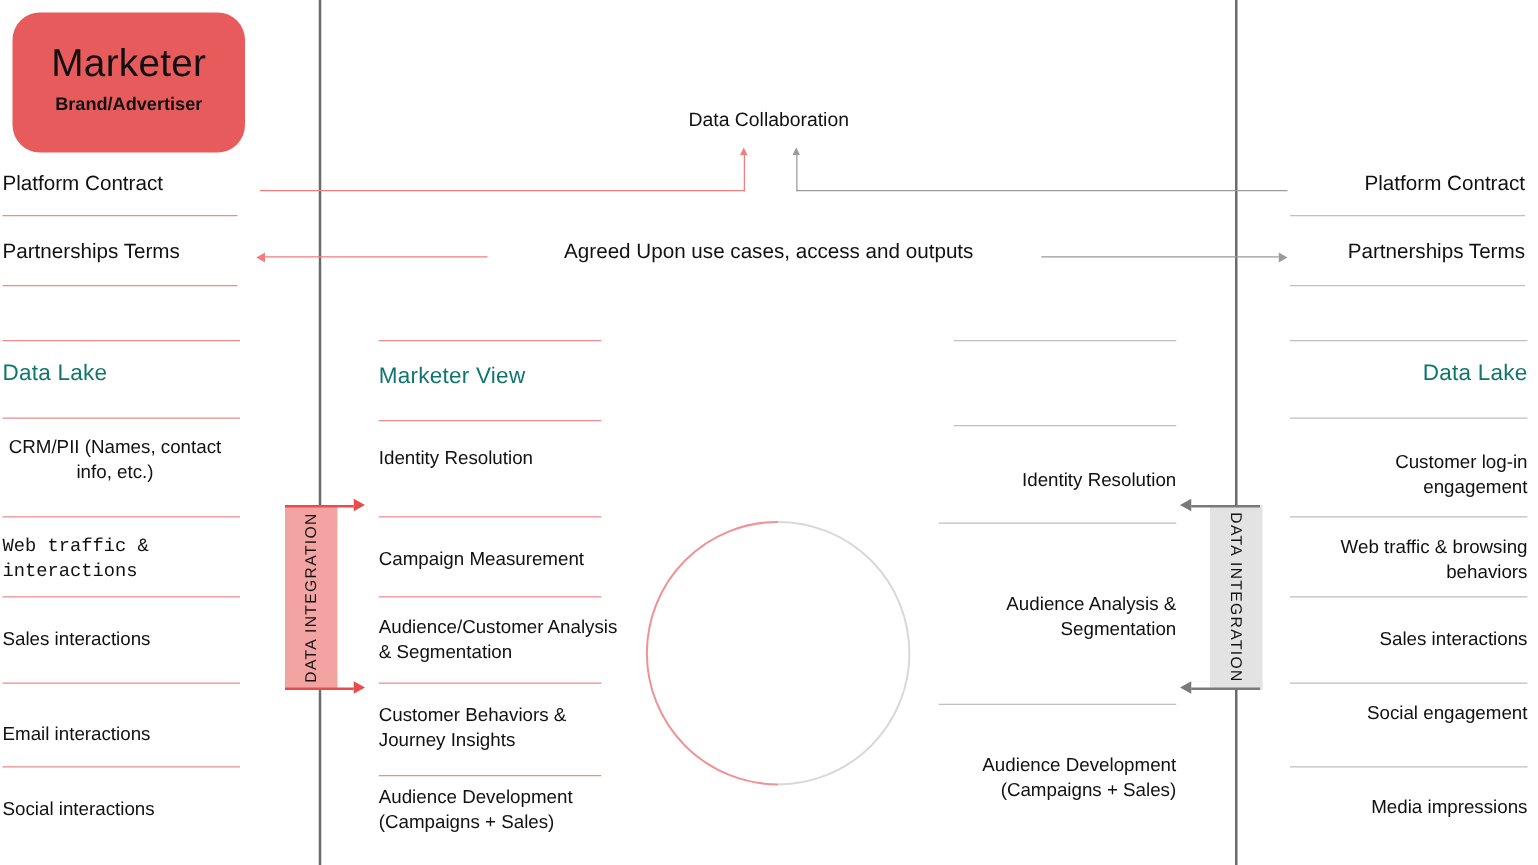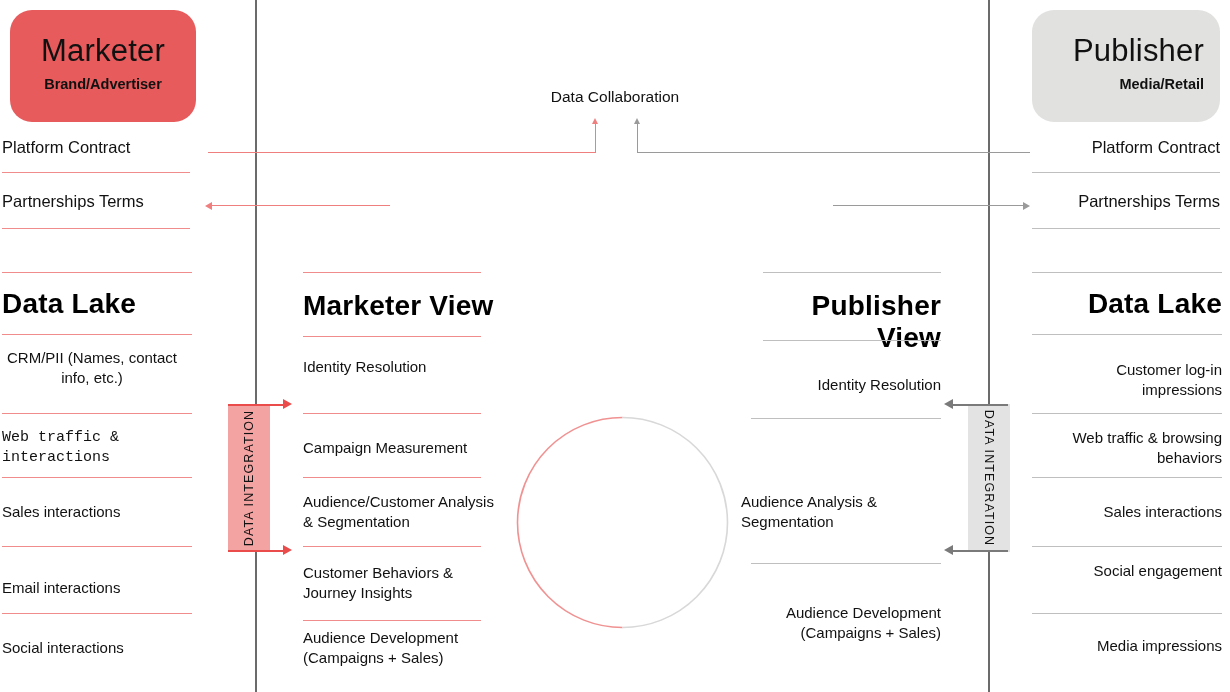--- a/index.html
+++ b/index.html
@@ -97,23 +97,23 @@
   
   #agreed{
     left:395px; top:192px; width:440px;
     text-align:center;
     font-size:16.5px;
     color:#111;
   }
 
   
   .col-head{
-    font-size:28px;
-    font-weight:700;
-    color:#000000;
+    font-size:18px;
+    font-weight:400;
+    color:#0f766e;
     letter-spacing:.2px;
   }
 
   
   .item{
     font-size:15px;
     line-height:1.3;
     color:#111;
   }
 
@@ -201,24 +201,20 @@
 <div id="stage">
 
   <div class="abs vline" id="vline-left"></div>
   <div class="abs vline" id="vline-right"></div>
 
   <div class="abs chip" id="marketer-chip">
     <div class="chip-title">Marketer</div>
     <div class="chip-sub">Brand/Advertiser</div>
   </div>
 
-  <div class="abs chip" id="publisher-chip">
-    <div class="chip-title">Publisher</div>
-    <div class="chip-sub">Media/Retail</div>
-  </div>
 
   <div class="abs" id="dcr-sub">Data Collaboration</div>
 
   <div class="abs contract-row" id="lbl-platform-l">Platform Contract</div>
   <div class="abs rule rule-red" id="rule-l-1"></div>
   <div class="abs contract-row" id="lbl-partner-l">Partnerships Terms</div>
   <div class="abs rule rule-red" id="rule-l-2"></div>
 
   <div class="abs contract-row" id="lbl-platform-r">Platform Contract</div>
   <div class="abs rule rule-gray" id="rule-r-1"></div>
@@ -231,20 +227,21 @@
 
   <div class="abs thin-v thin-gray" style="left:637px; top:124px; height:29px;"></div>
   <div class="abs arrowhead ah-up-gray-thin" style="left:634px; top:118px;"></div>
   <div class="abs thin-h thin-gray" style="left:637px; top:152px; width:393px;"></div>
 
   <div class="abs arrowhead ah-left-red-thin" style="left:205px; top:202px;"></div>
   <div class="abs thin-h thin-red" style="left:212px; top:205px; width:178px;"></div>
 
   <div class="abs thin-h thin-gray" style="left:833px; top:205px; width:190px;"></div>
   <div class="abs arrowhead ah-right-gray-thin" style="left:1023px; top:202px;"></div>
+  <div class="abs" id="agreed">Agreed Upon use cases, access and outputs</div>
 
   <div class="abs rule rule-red" style="left:2px; top:272px; width:190px;"></div>
   <div class="abs col-head" style="left:2px; top:288px;">Data Lake</div>
   <div class="abs rule rule-red" style="left:2px; top:334px; width:190px;"></div>
   <div class="abs item" style="left:2px; top:348px; width:180px;text-align:center;">CRM/PII (Names, contact info, etc.)</div>
   <div class="abs rule rule-red" style="left:2px; top:413px; width:190px;"></div>
   <div class="abs item" style="left:2px; top:428px; width:180px;font-family:Liberation Mono, monospace;">Web traffic &amp; interactions</div>
   <div class="abs rule rule-red" style="left:2px; top:477px; width:190px;"></div>
   <div class="abs item" style="left:2px; top:502px; width:180px;">Sales interactions</div>
   <div class="abs rule rule-red" style="left:2px; top:546px; width:190px;"></div>
@@ -275,41 +272,40 @@
   <div class="abs item" style="left:303px; top:628px; width:190px;">Audience Development (Campaigns + Sales)</div>
 
   <div class="abs" id="circle-wrap">
     <svg width="215" height="215" viewBox="0 0 215 215" aria-hidden="true">
       <path d="M107.5 2.5 A105 105 0 0 0 107.5 212.5" fill="none" stroke="#F09292" stroke-width="1.6"></path>
       <path d="M107.5 2.5 A105 105 0 0 1 107.5 212.5" fill="none" stroke="#D8D8D8" stroke-width="1.6"></path>
     </svg>
   </div>
 
   <div class="abs rule rule-gray" style="left:763px; top:272px; width:178px;"></div>
-  <div class="abs col-head" style="left:763px; top:290px; width:178px; text-align:right;">Publisher View</div>
   <div class="abs rule rule-gray" style="left:763px; top:340px; width:178px;"></div>
   <div class="abs item" style="left:741px; top:375px; width:200px; text-align:right;">Identity Resolution</div>
   <div class="abs rule rule-gray" style="left:751px; top:418px; width:190px;"></div>
-  <div class="abs item" style="left:741px; top:492px; width:200px; ">Audience Analysis &amp; Segmentation</div>
+  <div class="abs item" style="left:741px; top:474px; width:200px; text-align:right;">Audience Analysis &amp; Segmentation</div>
   <div class="abs rule rule-gray" style="left:751px; top:563px; width:190px;"></div>
   <div class="abs item" style="left:741px; top:603px; width:200px; text-align:right;">Audience Development (Campaigns + Sales)</div>
 
   <div class="abs di-box" id="di-right">
     <span class="di-label">DATA INTEGRATION</span>
   </div>
 
   <div class="abs h-seg seg-gray" style="left:953px; top:404px; width:55px;"></div>
   <div class="abs arrowhead ah-left-gray" style="left:944px; top:399px;"></div>
   <div class="abs h-seg seg-gray" style="left:953px; top:550px; width:55px;"></div>
   <div class="abs arrowhead ah-left-gray" style="left:944px; top:545px;"></div>
 
   <div class="abs rule rule-gray" style="left:1032px; top:272px; width:190px;"></div>
   <div class="abs col-head" style="left:1032px; top:288px; width:190px; text-align:right;">Data Lake</div>
   <div class="abs rule rule-gray" style="left:1032px; top:334px; width:190px;"></div>
-  <div class="abs item" style="left:1032px; top:360px; width:190px; text-align:right;">Customer log-in impressions</div>
+  <div class="abs item" style="left:1032px; top:360px; width:190px; text-align:right;">Customer log-in engagement</div>
   <div class="abs rule rule-gray" style="left:1032px; top:413px; width:190px;"></div>
   <div class="abs item" style="left:1032px; top:428px; width:190px; text-align:right;">Web traffic &amp; browsing behaviors</div>
   <div class="abs rule rule-gray" style="left:1032px; top:477px; width:190px;"></div>
   <div class="abs item" style="left:1032px; top:502px; width:190px; text-align:right;">Sales interactions</div>
   <div class="abs rule rule-gray" style="left:1032px; top:546px; width:190px;"></div>
   <div class="abs item" style="left:1032px; top:561px; width:190px; text-align:right;">Social engagement</div>
   <div class="abs rule rule-gray" style="left:1032px; top:613px; width:190px;"></div>
   <div class="abs item" style="left:1032px; top:636px; width:190px; text-align:right;">Media impressions</div>
 
 </div>

